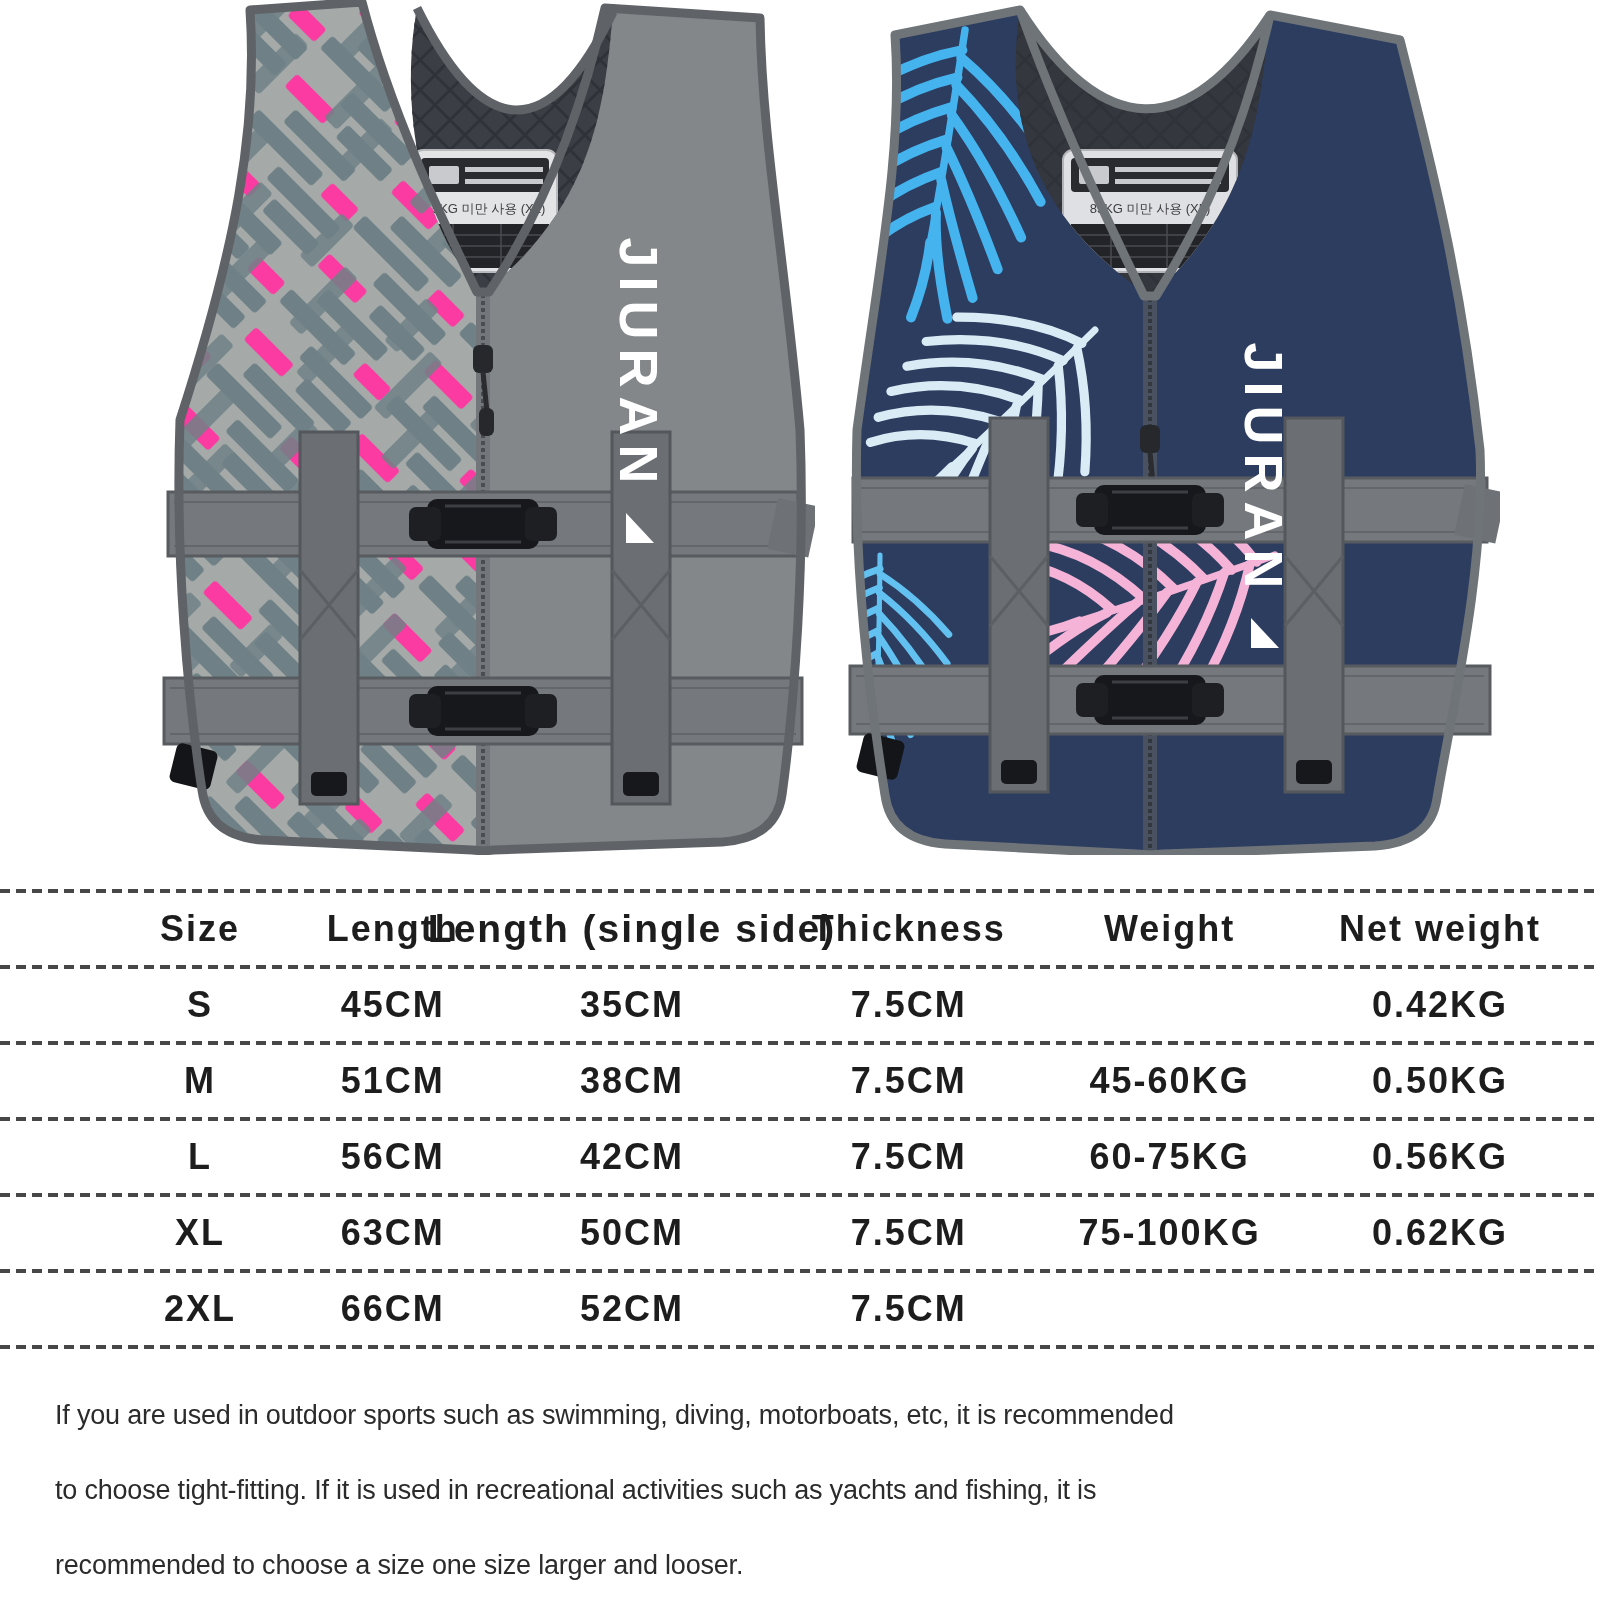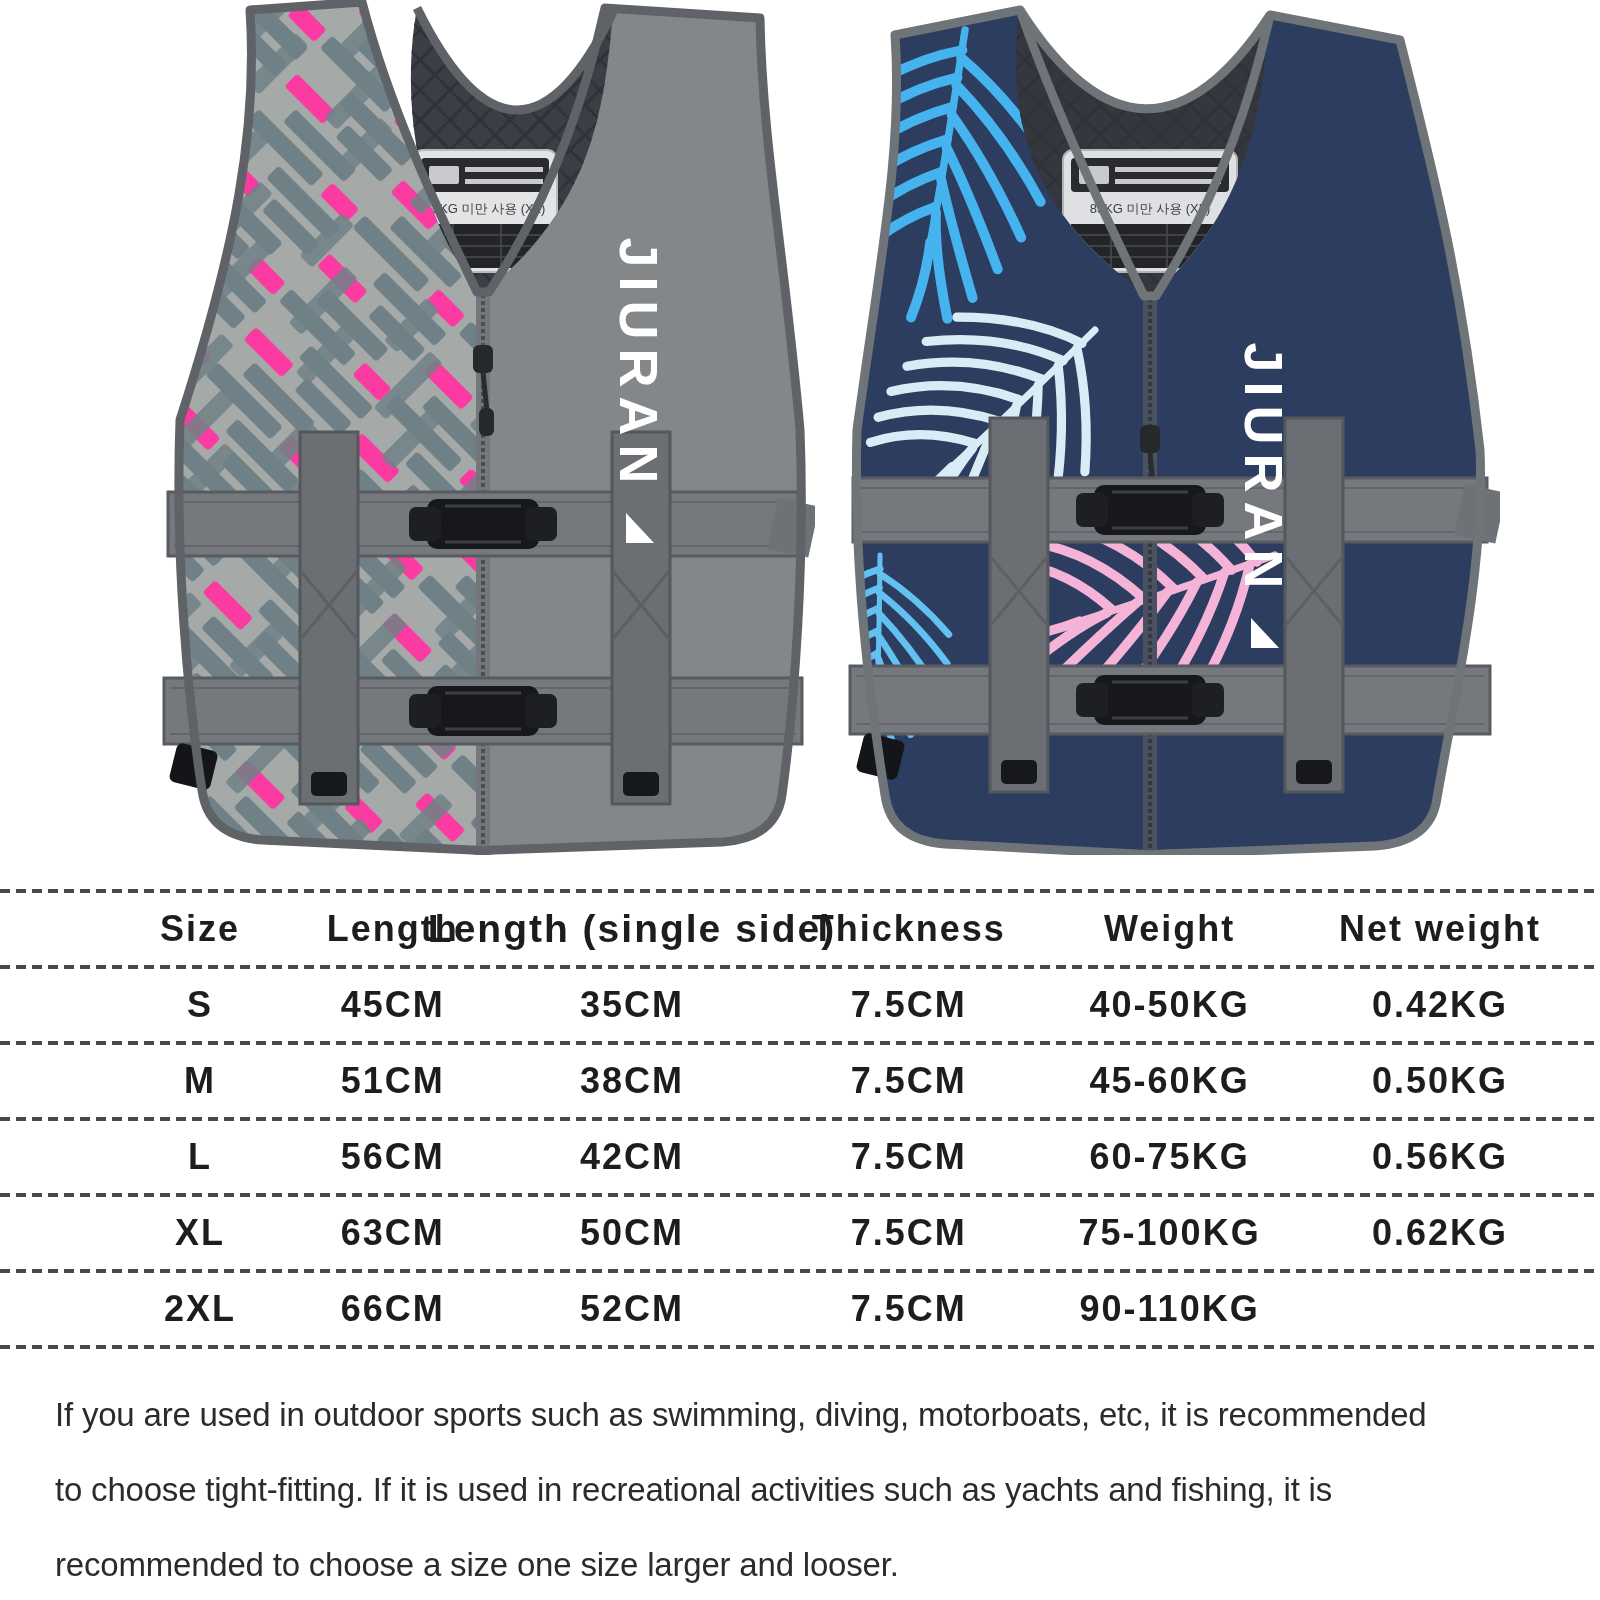--- a/index.html
+++ b/index.html
@@ -12,21 +12,21 @@
   
   .sep{position:absolute;left:0;width:1600px;height:4px;
        background:repeating-linear-gradient(90deg,#474747 0 10px,transparent 10px 16px);}
   .trow{position:absolute;left:0;width:1600px;height:72px;}
   .cell{position:absolute;top:0;height:72px;line-height:72px;transform:translateX(-50%);
         white-space:nowrap;font-size:36px;font-weight:700;letter-spacing:2px;color:#1d1d1d;}
   .cell.hsmall{font-size:39px;font-weight:700;}
   .c1{left:12.5%;} .c2{left:22.8%;margin-left:28px;} .c3{left:39.5%;} .c4{left:56.8%;} .c5{left:73.1%;} .c6{left:90.0%;}
   
   .note-line{position:absolute;left:55px;height:50px;line-height:50px;white-space:nowrap;
-             font-size:33px;color:#2b2b2b;letter-spacing:-0.2px;text-align:center;}
+             font-size:27px;color:#2b2b2b;letter-spacing:-0.2px;text-align:center;}
   
   #frond path{fill:none;stroke:currentColor;stroke-width:8;stroke-linecap:round;}
   .stem{stroke-width:6 !important;}
   text.brand{font-family:"Liberation Sans",sans-serif;font-weight:bold;fill:#ffffff;}
   text.taglabel{font-family:"Liberation Sans",sans-serif;}
 </style>
 </head>
 <body>
 
 <div class="canvas">
@@ -260,21 +260,20 @@
       <span class="cell c4">Thickness</span>
       <span class="cell c5">Weight</span>
       <span class="cell c6">Net weight</span>
     </div>
 
     <div class="trow" style="top:969px">
       <span class="cell c1">S</span>
       <span class="cell c2">45CM</span>
       <span class="cell c3">35CM</span>
       <span class="cell c4">7.5CM</span>
-      <span class="cell c5">40-50KG</span>
       <span class="cell c6">0.42KG</span>
     </div>
     <div class="trow" style="top:1045px">
       <span class="cell c1">M</span>
       <span class="cell c2">51CM</span>
       <span class="cell c3">38CM</span>
       <span class="cell c4">7.5CM</span>
       <span class="cell c5">45-60KG</span>
       <span class="cell c6">0.50KG</span>
     </div>
@@ -292,21 +291,20 @@
       <span class="cell c3">50CM</span>
       <span class="cell c4">7.5CM</span>
       <span class="cell c5">75-100KG</span>
       <span class="cell c6">0.62KG</span>
     </div>
     <div class="trow" style="top:1273px">
       <span class="cell c1">2XL</span>
       <span class="cell c2">66CM</span>
       <span class="cell c3">52CM</span>
       <span class="cell c4">7.5CM</span>
-      <span class="cell c5">90-110KG</span>
     </div>
   </div>
 
   <div>
     <div class="note-line" style="top:1390px">If you are used in outdoor sports such as swimming, diving, motorboats, etc, it is recommended</div>
     <div class="note-line" style="top:1465px">to choose tight-fitting. If it is used in recreational activities such as yachts and fishing, it is</div>
     <div class="note-line" style="top:1540px">recommended to choose a size one size larger and looser.</div>
   </div>
 
 </div>

